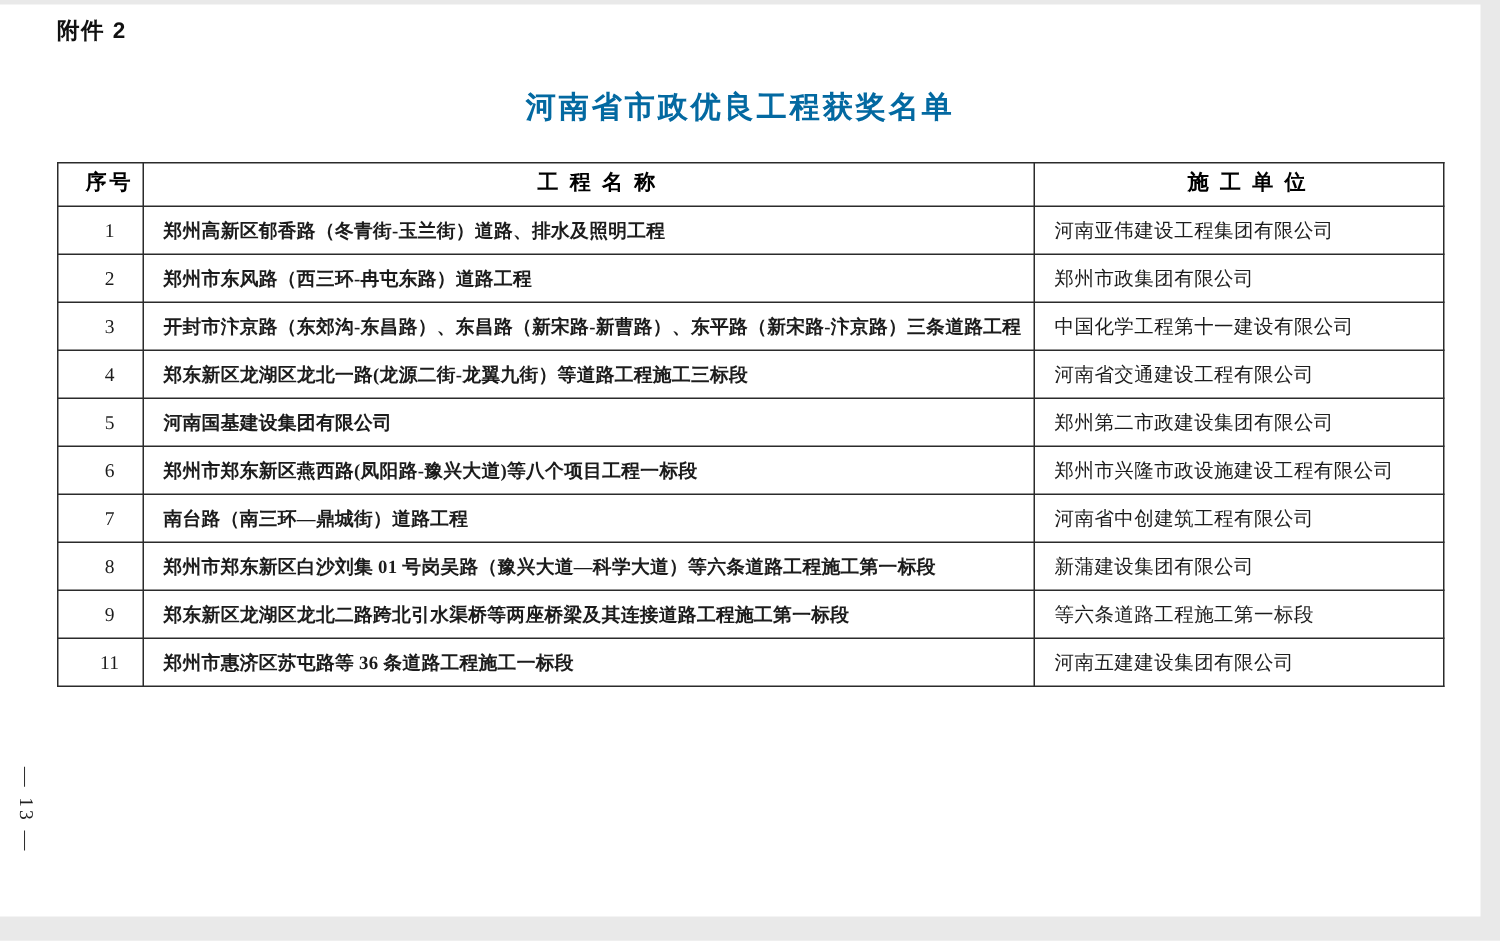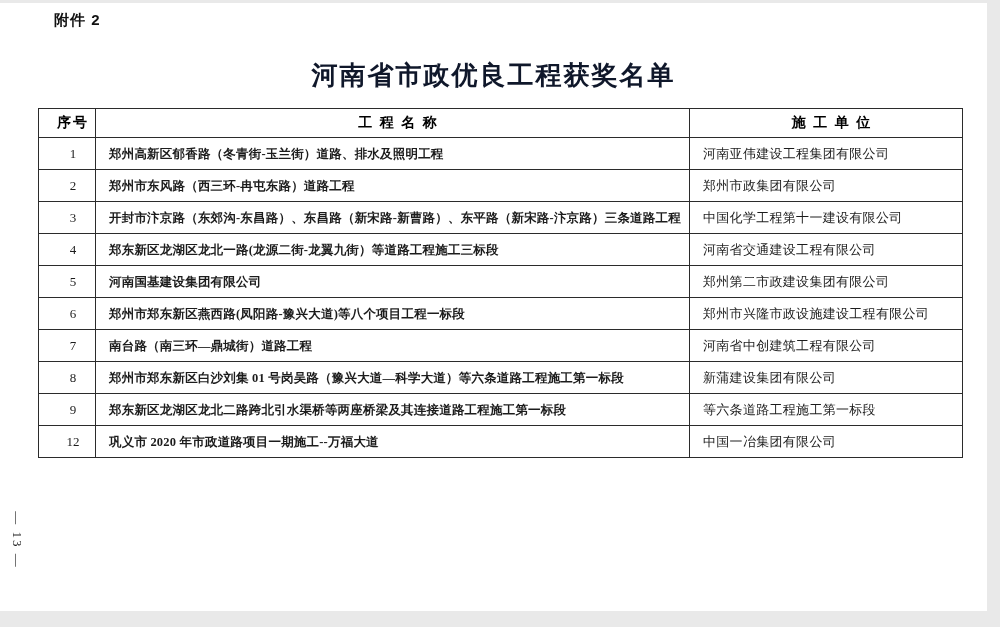--- a/index.html
+++ b/index.html
@@ -16,31 +16,30 @@
     background: #ffffff;
   }
   .attachment {
     position: absolute;
     left: 38px; top: 8px;
     font-family: "Liberation Sans", sans-serif;
     font-size: 15px;
     font-weight: 600;
     letter-spacing: 1px;
     color: #111;
-    margin-left: 16px;
   }
   .title {
     position: absolute;
     left: 0; right: 0; top: 55px;
     text-align: center;
     font-family: "Liberation Sans", sans-serif;
-    font-size: 26px;
+    font-size: 20px;
     font-weight: bold;
     letter-spacing: 2px;
-    color: #0f172a;
+    color: #0369a1;
   }
   table.awards {
     position: absolute;
     left: 38px; top: 105px;
     width: 924px;
     border-collapse: collapse;
     table-layout: fixed;
     font-size: 13px;
   }
   table.awards th, table.awards td {
@@ -151,22 +150,22 @@
           <td class="c-no">8</td>
           <td class="c-proj">郑州市郑东新区白沙刘集 01 号岗吴路（豫兴大道—科学大道）等六条道路工程施工第一标段</td>
           <td class="c-comp">新蒲建设集团有限公司</td>
         </tr>
         <tr>
           <td class="c-no">9</td>
           <td class="c-proj">郑东新区龙湖区龙北二路跨北引水渠桥等两座桥梁及其连接道路工程施工第一标段</td>
           <td class="c-comp">等六条道路工程施工第一标段</td>
         </tr>
         <tr>
-          <td class="c-no">12</td>
-          <td class="c-proj">巩义市 2020 年市政道路项目一期施工--万福大道</td>
-          <td class="c-comp">中国一冶集团有限公司</td>
+          <td class="c-no">11</td>
+          <td class="c-proj">郑州市惠济区苏屯路等 36 条道路工程施工一标段</td>
+          <td class="c-comp">河南五建建设集团有限公司</td>
         </tr>
       </tbody>
   </table>
 
   <div class="gutter-pagenum">— 13 —</div>
 
 </div>
 
 </body></html>

